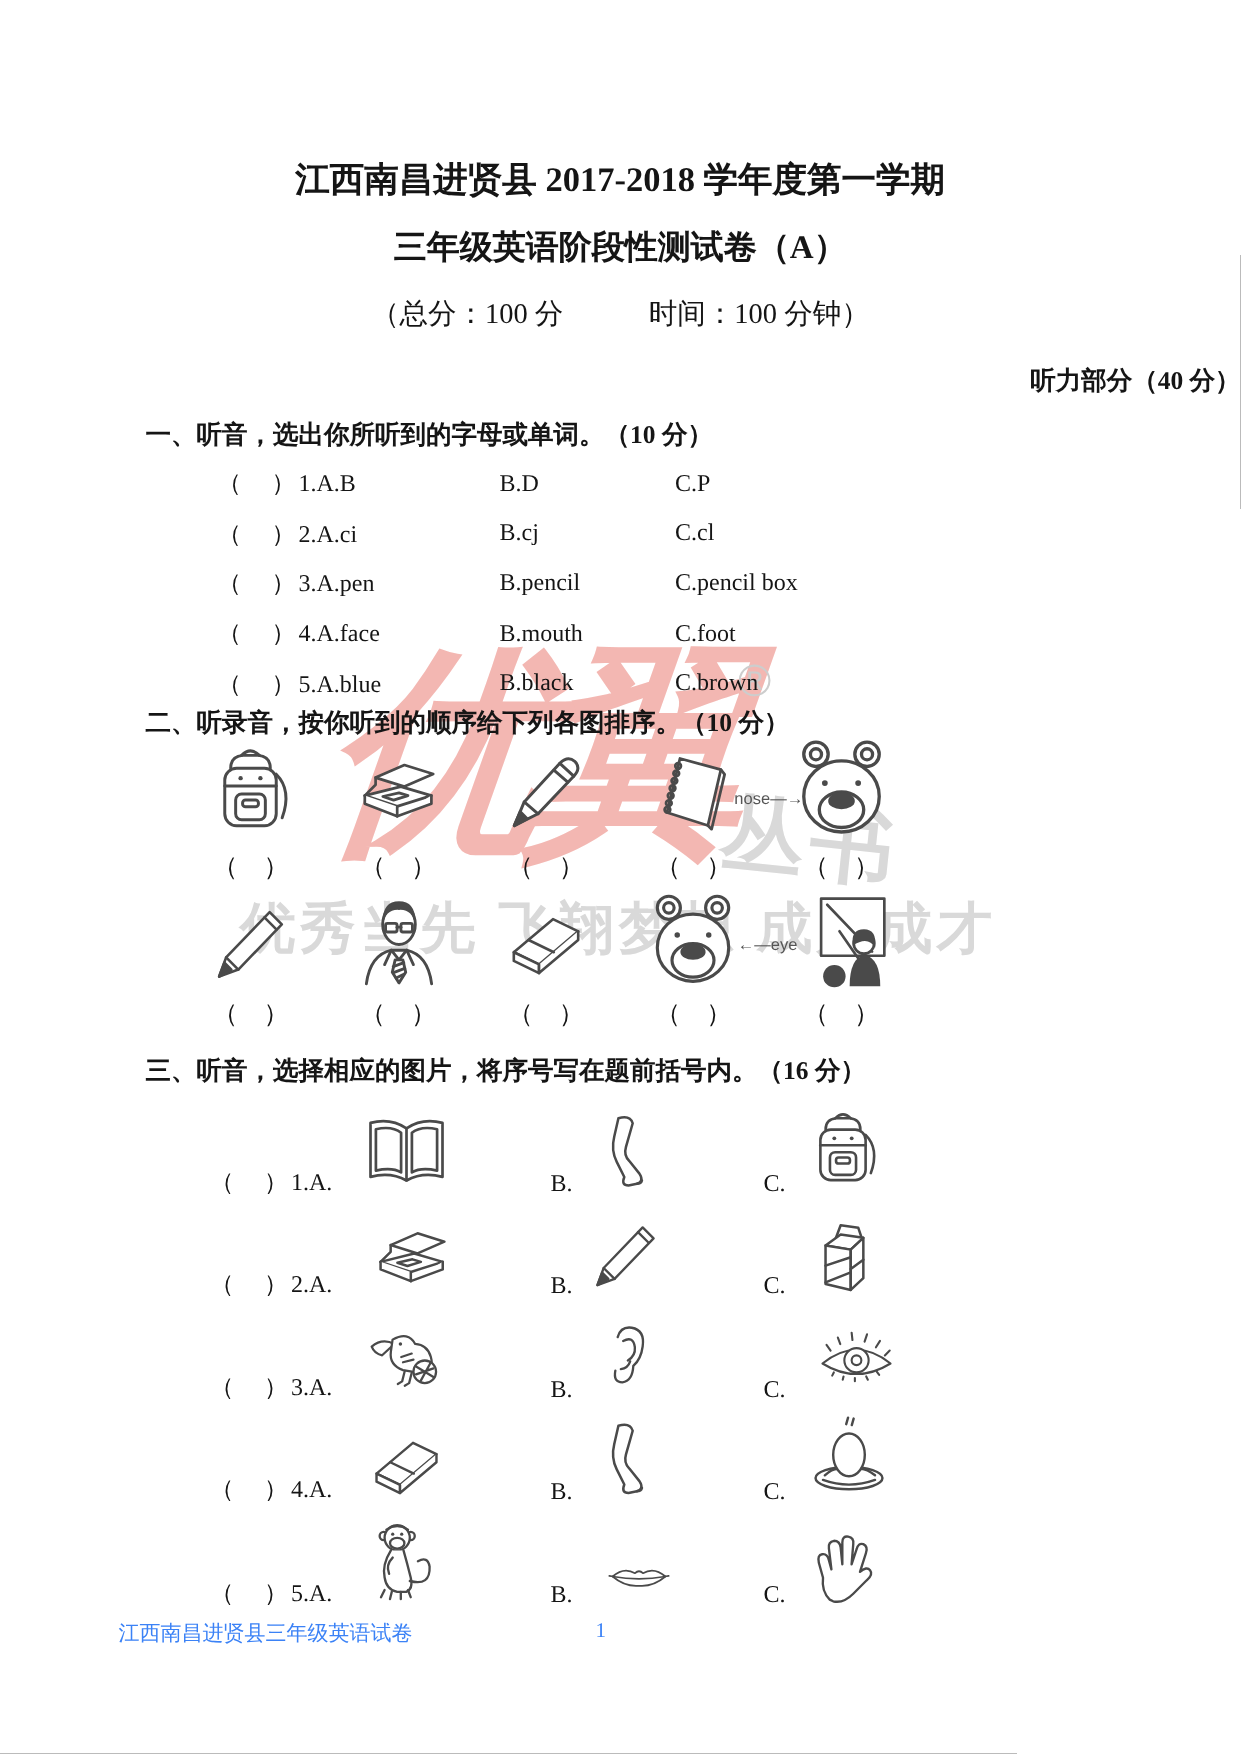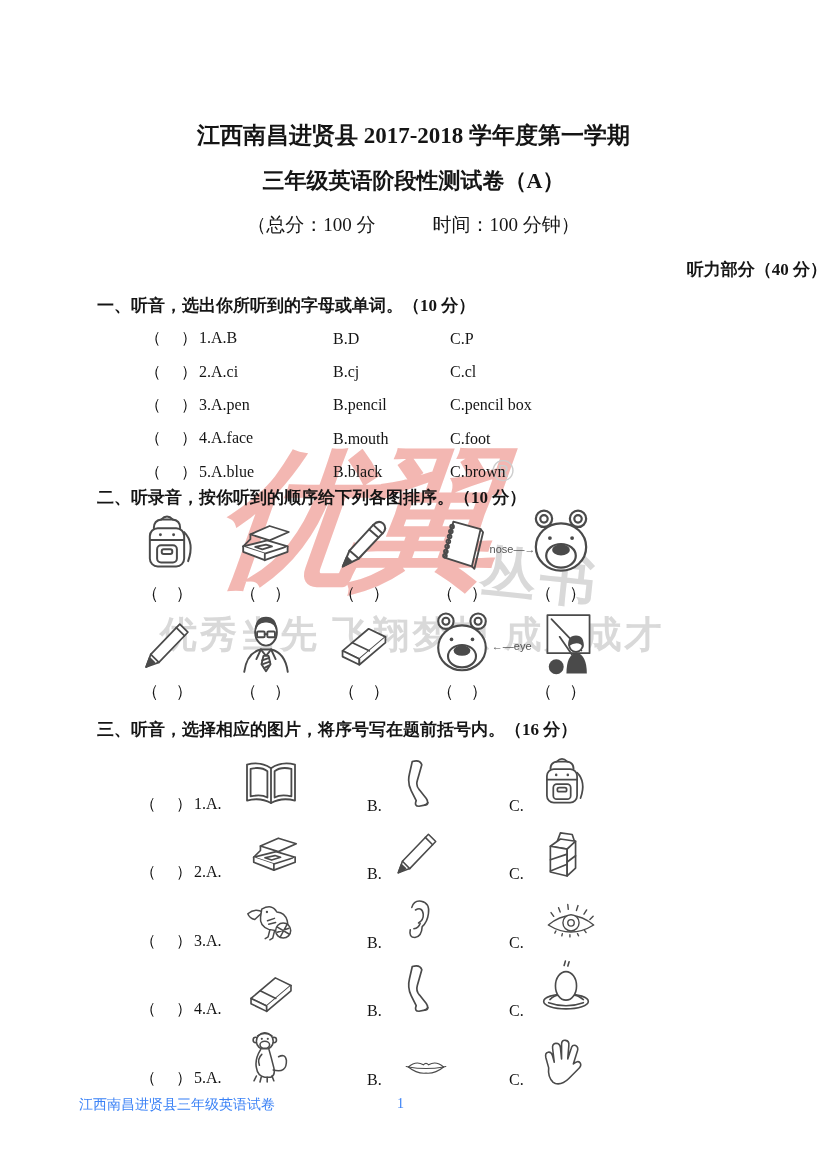--- a/index.html
+++ b/index.html
@@ -1,18 +1,18 @@
 <!DOCTYPE html>
 <html><head>
 <meta charset="utf-8">
 <style>
   html,body{margin:0;padding:0;background:#888;}
   .page{position:relative;width:827px;height:1169px;margin:0 auto;background:#ffffff;
         font-family:"Liberation Serif","DejaVu Serif",serif;color:#151515;overflow:hidden;}
-  .layer{position:absolute;inset:0;margin-top:16px;}
+  .layer{position:absolute;inset:0;}
   .wm{z-index:1;}
   .content{z-index:2;}
 
   
   .wm-logo{position:absolute;left:218px;top:426px;font-size:148px;line-height:1.05;font-weight:700;
            font-style:italic;letter-spacing:-14px;transform:skewX(-6deg);opacity:.62;white-space:nowrap;}
   .wm-reg{position:absolute;left:492px;top:438px;font-size:30px;color:#cdcdcd;font-family:"Liberation Sans",sans-serif;}
   .wm-suffix{position:absolute;left:480px;top:524px;font-size:56px;font-weight:700;color:#d9d9d9;
              transform:rotate(6deg);letter-spacing:4px;white-space:nowrap;}
   .wm-slogan{position:absolute;left:160px;top:594px;font-size:37px;font-weight:700;color:#dcdcdc;

